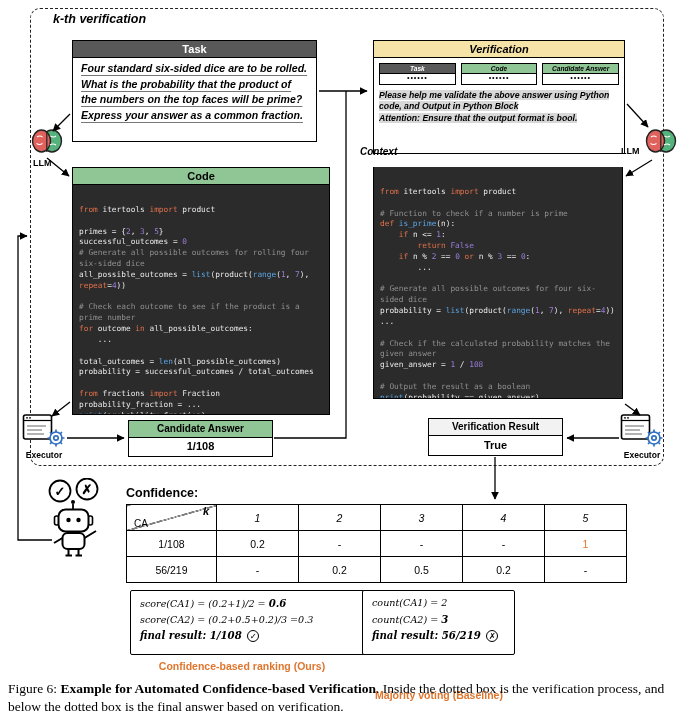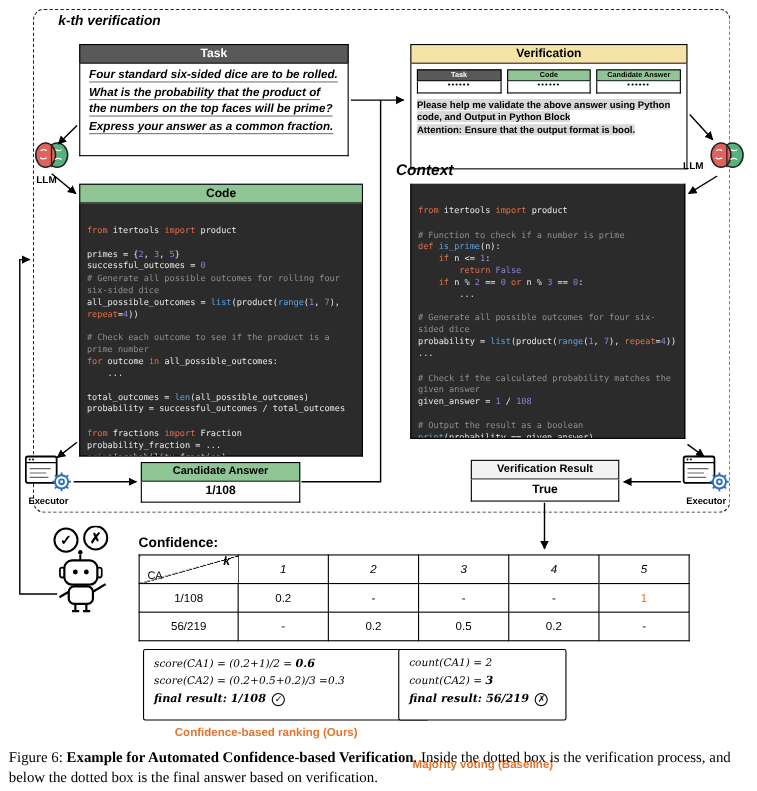--- a/index.html
+++ b/index.html
@@ -22,32 +22,32 @@
   .hdr-cream { background: #f6e3a7; color: #000; }
   .hdr-light { background: #f2f2f2; color: #000; }
   .box-body  { border: 1.5px solid #000; border-top: none; background: #fff; }
 
   .task-panel { left: 72px; top: 40px; width: 245px; height: 102px; }
   .task-body  { height: 84px; font-weight: bold; font-style: italic; font-size: 10.6px;
                 line-height: 15.5px; padding: 3px 8px 0;
                 text-decoration: underline; text-decoration-color: #777;
                 text-decoration-thickness: 0.8px; text-underline-offset: 3px; }
 
-  .verification-panel { left: 373px; top: 40px; width: 252px; height: 98px; }
+  .verification-panel { left: 373px; top: 40px; width: 252px; height: 98px; font-style: italic; }
   .verification-body  { height: 96px; padding: 5px 5px 0; }
   .mini-row  { display: flex; gap: 5px; }
   .mini-box  { flex: 1; }
   .mini-header { border: 1px solid #000; font-size: 6.6px; font-weight: bold; text-align: center;
                  height: 11px; line-height: 10px; white-space: nowrap; overflow: hidden; }
   .mini-body { border: 1px solid #000; border-top: none; background: #fff; height: 11px;
                text-align: center; font-size: 7px; line-height: 8px; letter-spacing: 1px; }
   .instruction { margin-top: 5px; font-size: 8.7px; font-weight: bold; line-height: 1.32; }
   .hl-gray { background: #d8d8d8; }
 
-  .context-label { left: 320px; top: 146px; font-style: italic; font-weight: bold; font-size: 14px; margin-left: 40px; }
+  .context-label { left: 320px; top: 146px; font-style: italic; font-weight: bold; font-size: 10px; margin-left: 40px; }
   .llm-label { font-weight: bold; font-size: 9px; }
   .llm-left-label  { left: 33px; top: 158px; }
   .llm-right-label { left: 621px; top: 146px; }
   .executor-label { font-size: 8.5px; font-weight: bold; text-align: center; width: 48px; }
   .executor-left-label  { left: 20px; top: 450px; }
   .executor-right-label { left: 618px; top: 450px; }
 
   
   .code-panel { left: 72px; top: 167px; width: 258px; height: 248px; }
   .validation-panel { left: 373px; top: 167px; width: 250px; height: 250px; }

